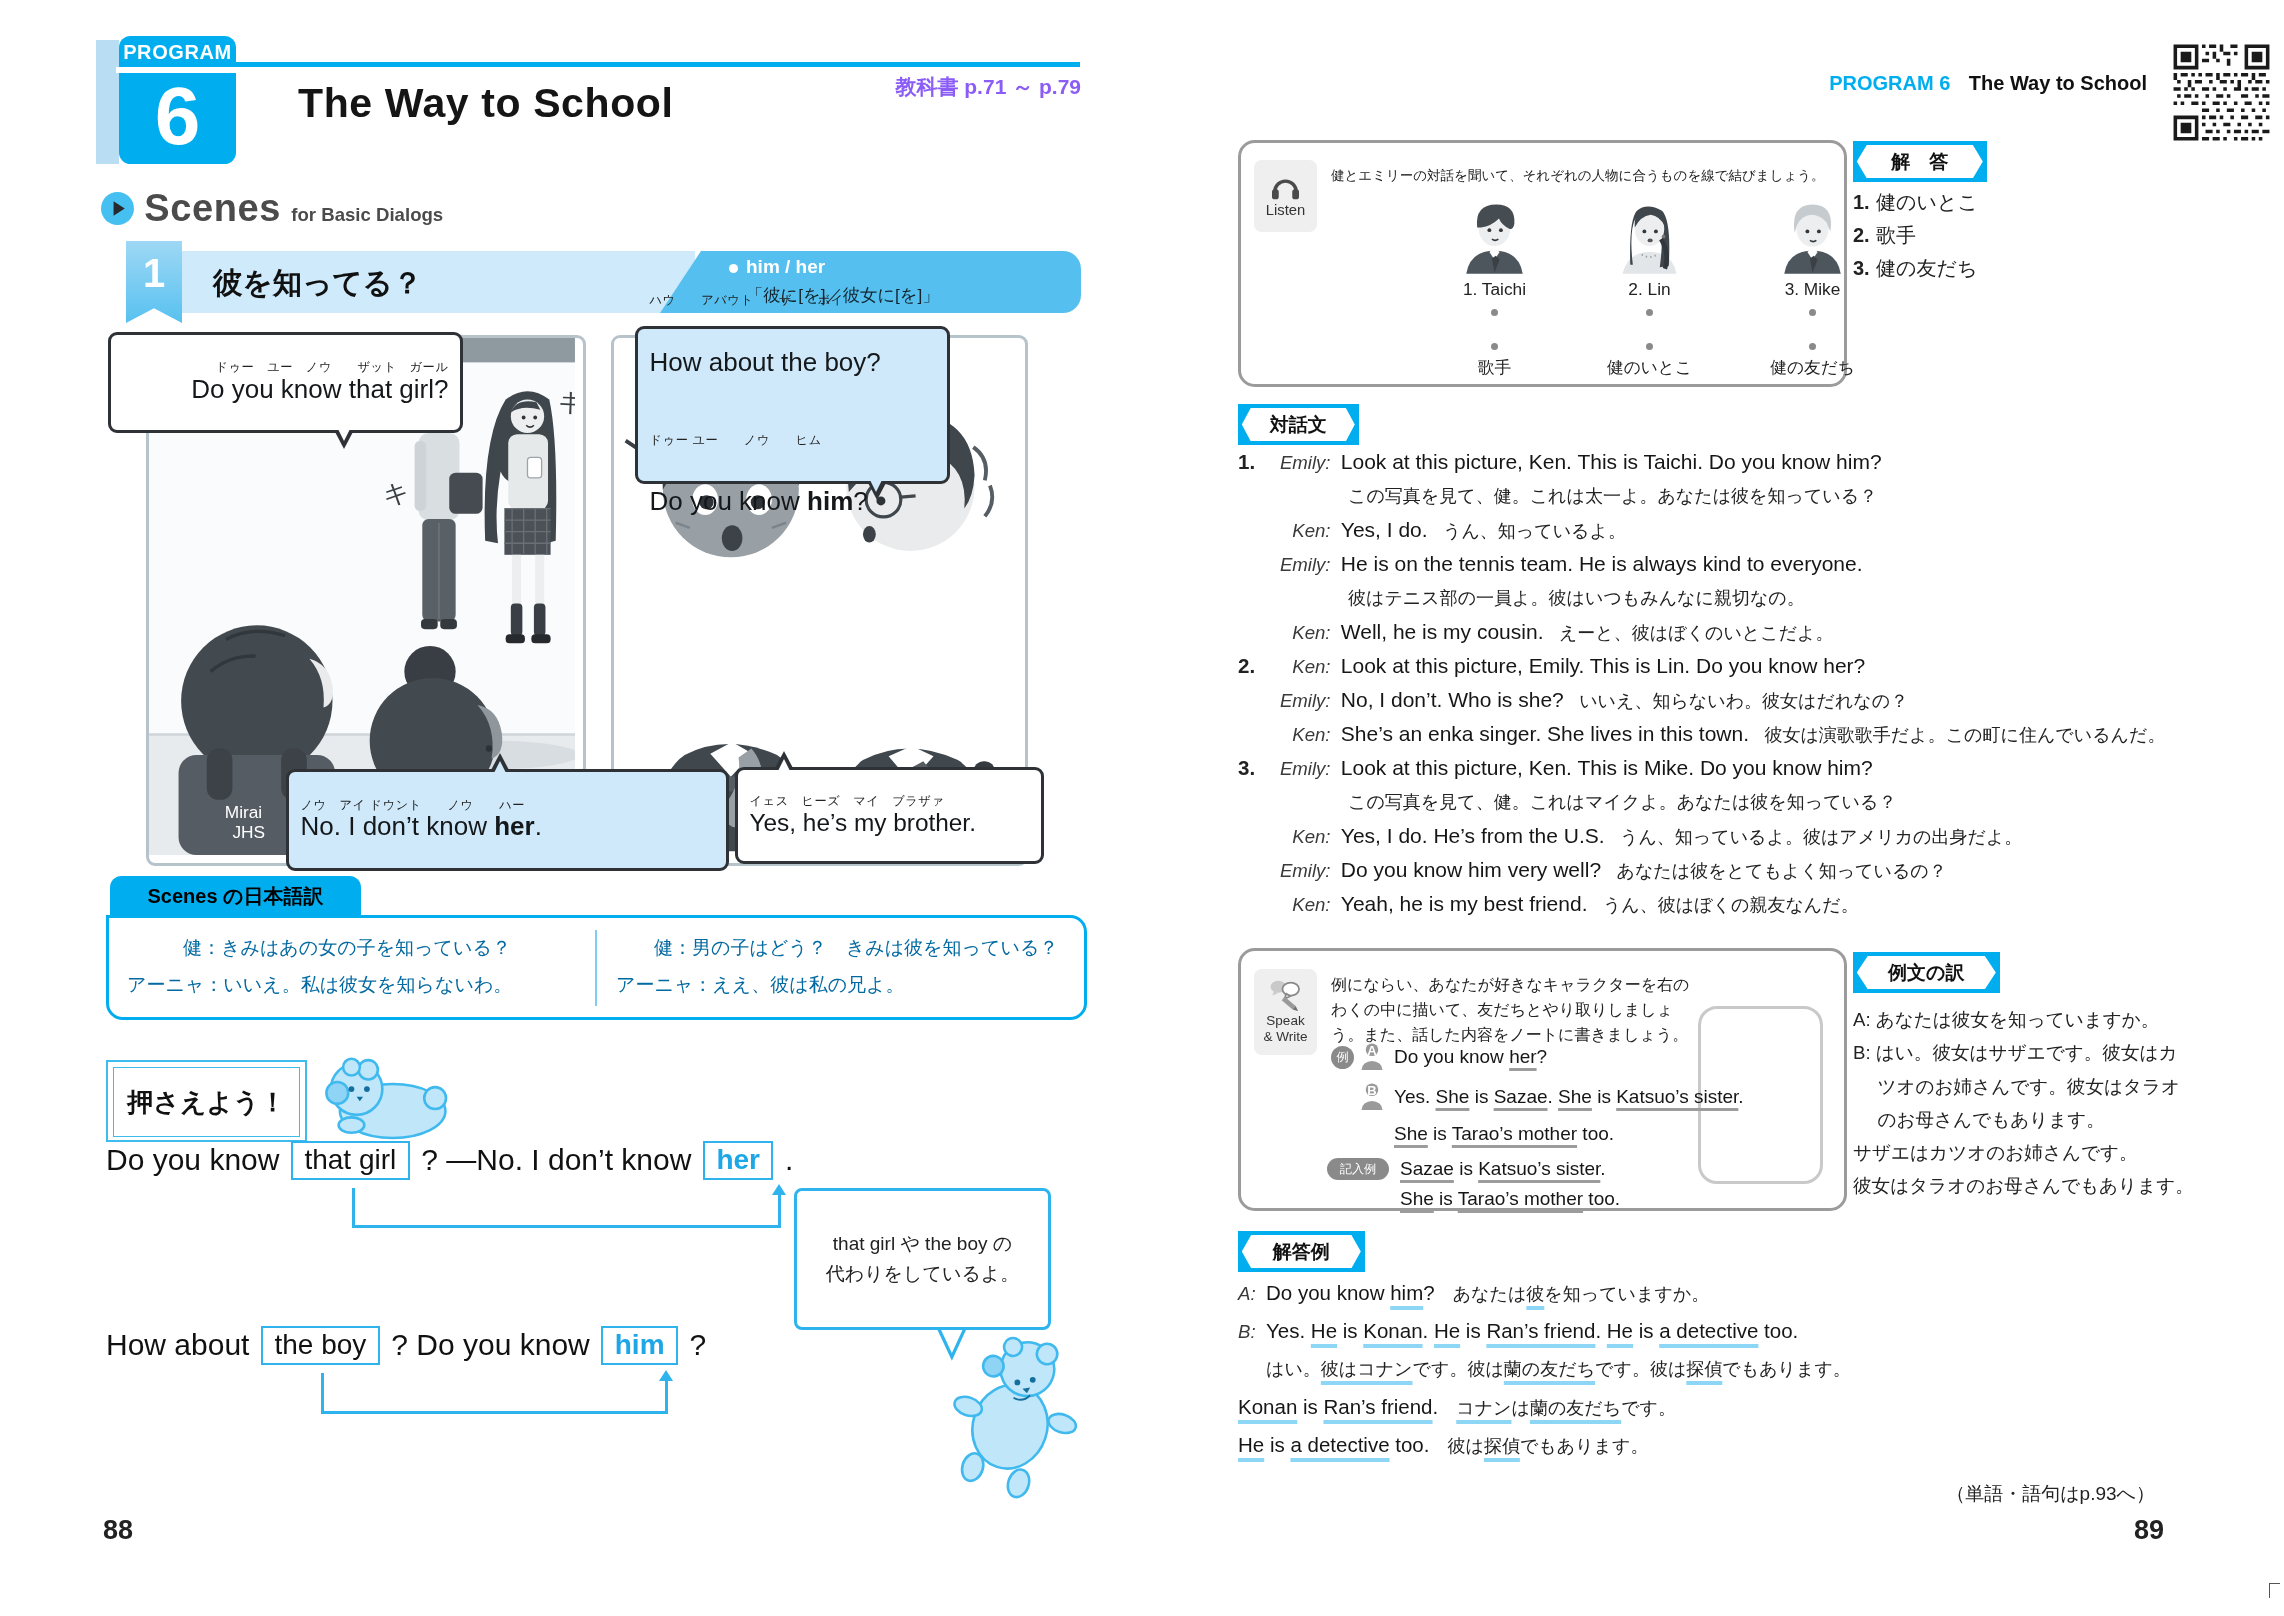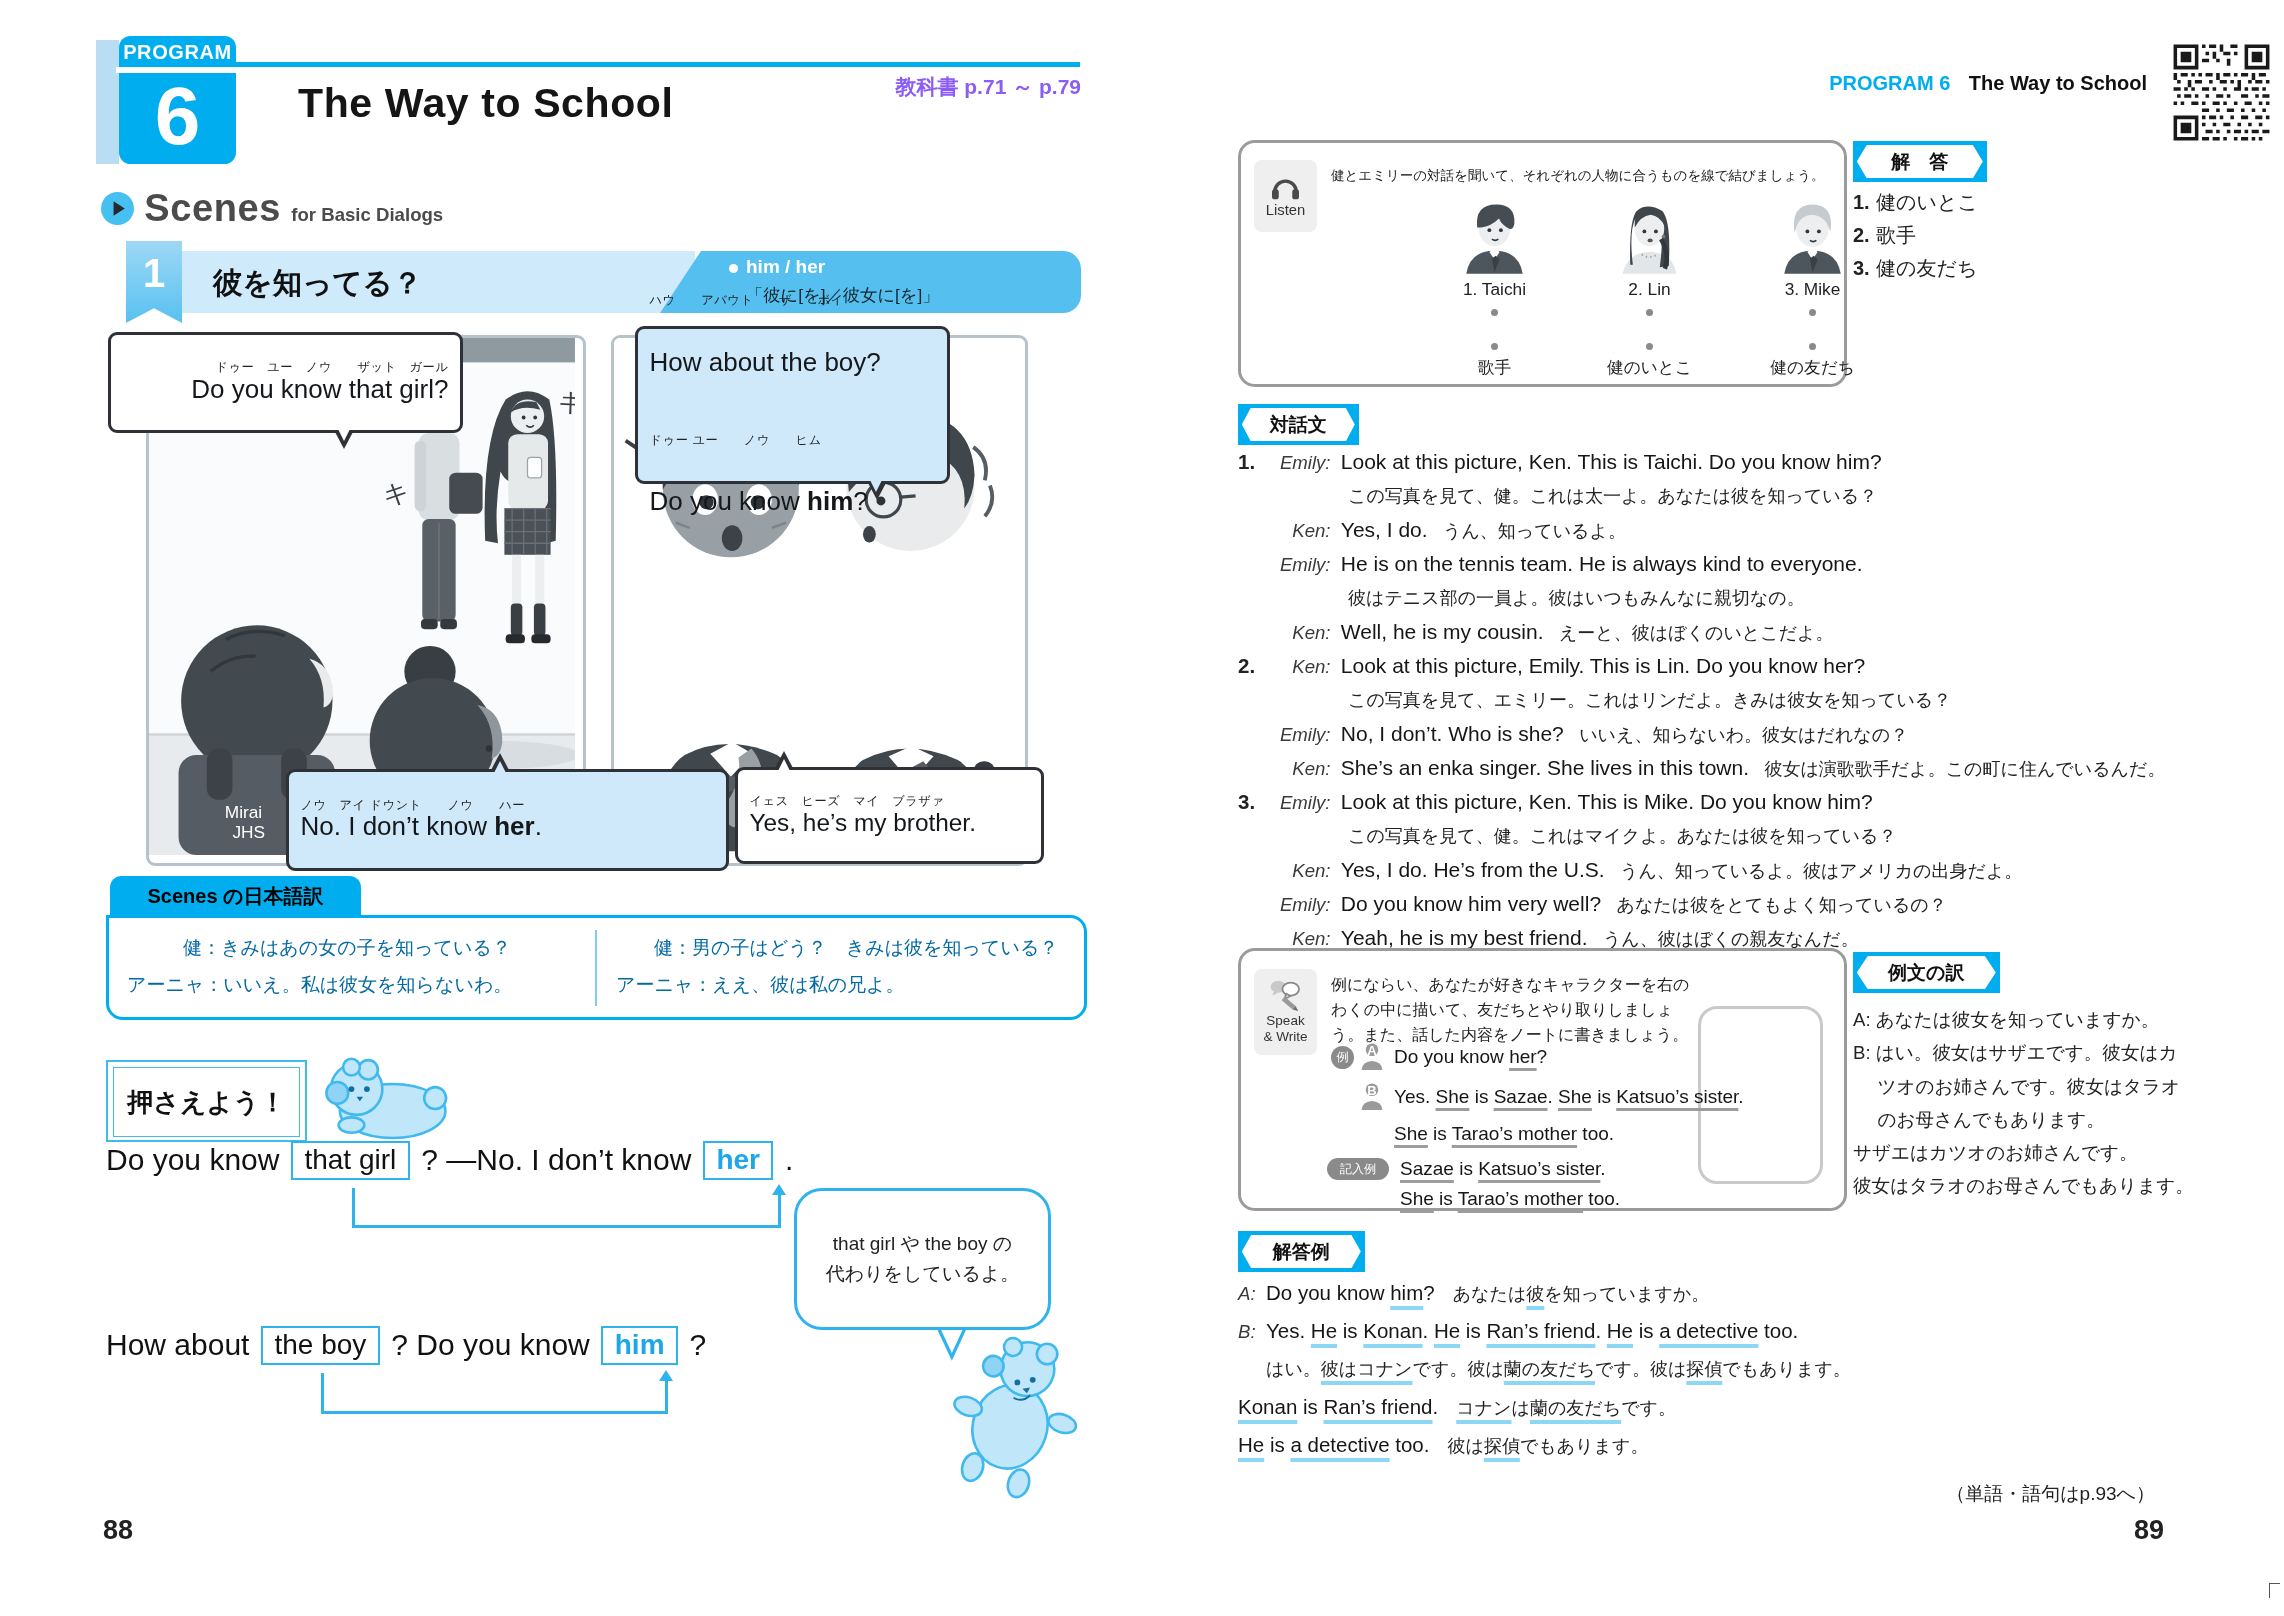--- a/index.html
+++ b/index.html
@@ -65,21 +65,21 @@
   
   .osae{left:106px;top:1060px;width:187px;height:68px;border:2.6px solid #3fbcee;padding:5px;background:#fff;}
   .osae>div{border:1.9px solid #3fbcee;height:100%;display:flex;align-items:center;justify-content:center;
             font-size:26px;font-weight:bold;color:#111;}
   .sent{position:absolute;display:flex;align-items:center;gap:11.5px;font-size:30px;color:#111;font-weight:500;}
   .wbox{border:2.6px solid #2fb3ec;padding:1.3px 11.5px;font-size:28px;}
   .wbox.cy{color:#1ea7e6;font-weight:bold;}
   .cl{position:absolute;background:#2fb3ec;z-index:1;}
   .arr{position:absolute;width:0;height:0;border-left:7px solid transparent;
        border-right:7px solid transparent;border-bottom:11.5px solid #2fb3ec;}
-  .note-bub{left:794px;top:1188px;width:251px;height:136px;border:3.2px solid #2fb3ec;border-radius:28px;
+  .note-bub{left:794px;top:1188px;width:251px;height:136px;border:3.2px solid #2fb3ec;border-radius:8px;
             background:#fff;display:flex;flex-direction:column;align-items:center;justify-content:center;
             font-size:19px;color:#222;line-height:1.6;z-index:2;}
   .note-tail{left:930px;top:1317px;z-index:1;}
 
   .pageno{font-size:27px;font-weight:bold;color:#222;}
 
   
   .ribbon{background:#00aeef;padding:3.8px;display:flex;}
   .ribbon>span{flex:1;background:#fff;clip-path:polygon(0 50%,8% 0,92% 0,100% 50%,92% 100%,8% 100%);
                font-weight:bold;font-size:19px;color:#111;text-align:center;padding:3.8px 0;}
@@ -467,23 +467,20 @@
         <span class="n"></span>
         <span class="s">Ken:</span>
         <span class="e">Well, he is my cousin.</span>
         <span class="j">えーと、彼はぼくのいとこだよ。</span>
       </div>
     <div class="dr">
         <span class="n">2.</span>
         <span class="s">Ken:</span>
         <span class="e">Look at this picture, Emily.  This is Lin.  Do you know her?</span>
       </div>
-    <div class="dr cont">
-        <span class="j" style="margin-left:0;">この写真を見て、エミリー。これはリンだよ。きみは彼女を知っている？</span>
-      </div>
     <div class="dr">
         <span class="n"></span>
         <span class="s">Emily:</span>
         <span class="e">No, I don’t.  Who is she?</span>
         <span class="j">いいえ、知らないわ。彼女はだれなの？</span>
       </div>
     <div class="dr">
         <span class="n"></span>
         <span class="s">Ken:</span>
         <span class="e">She’s an enka singer.  She lives in this town.</span>

